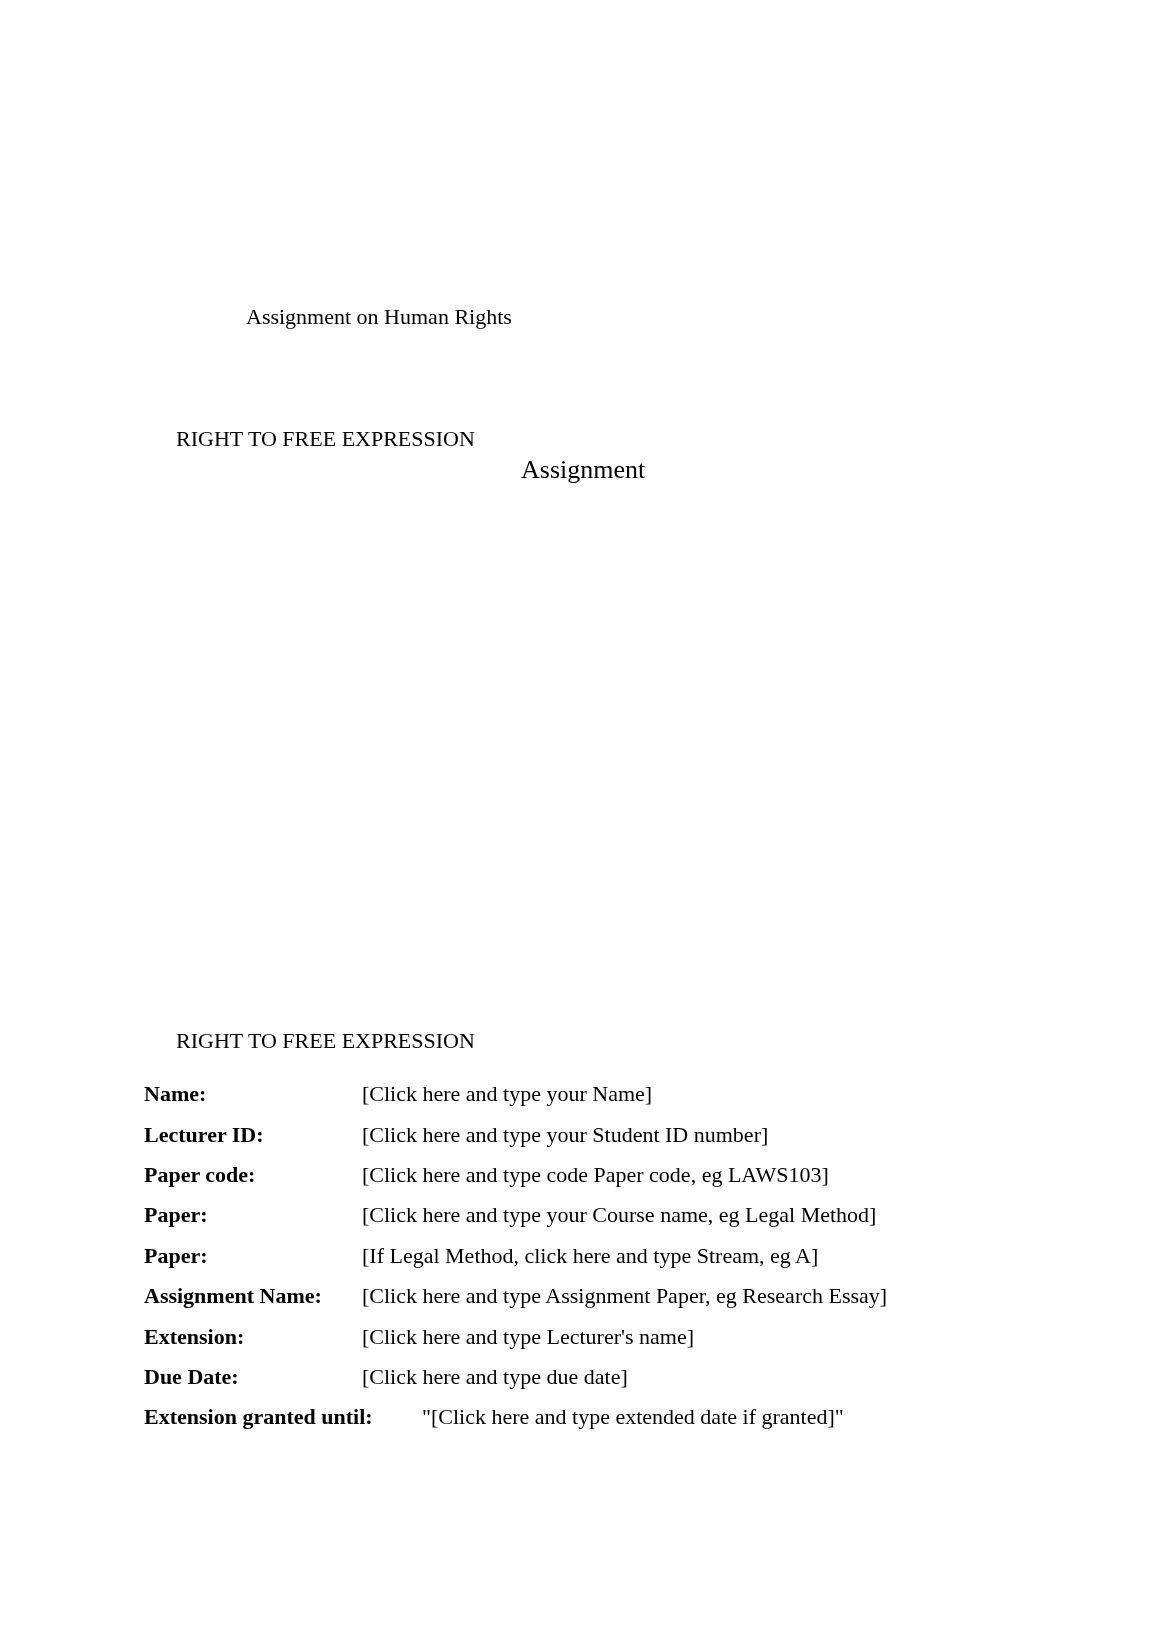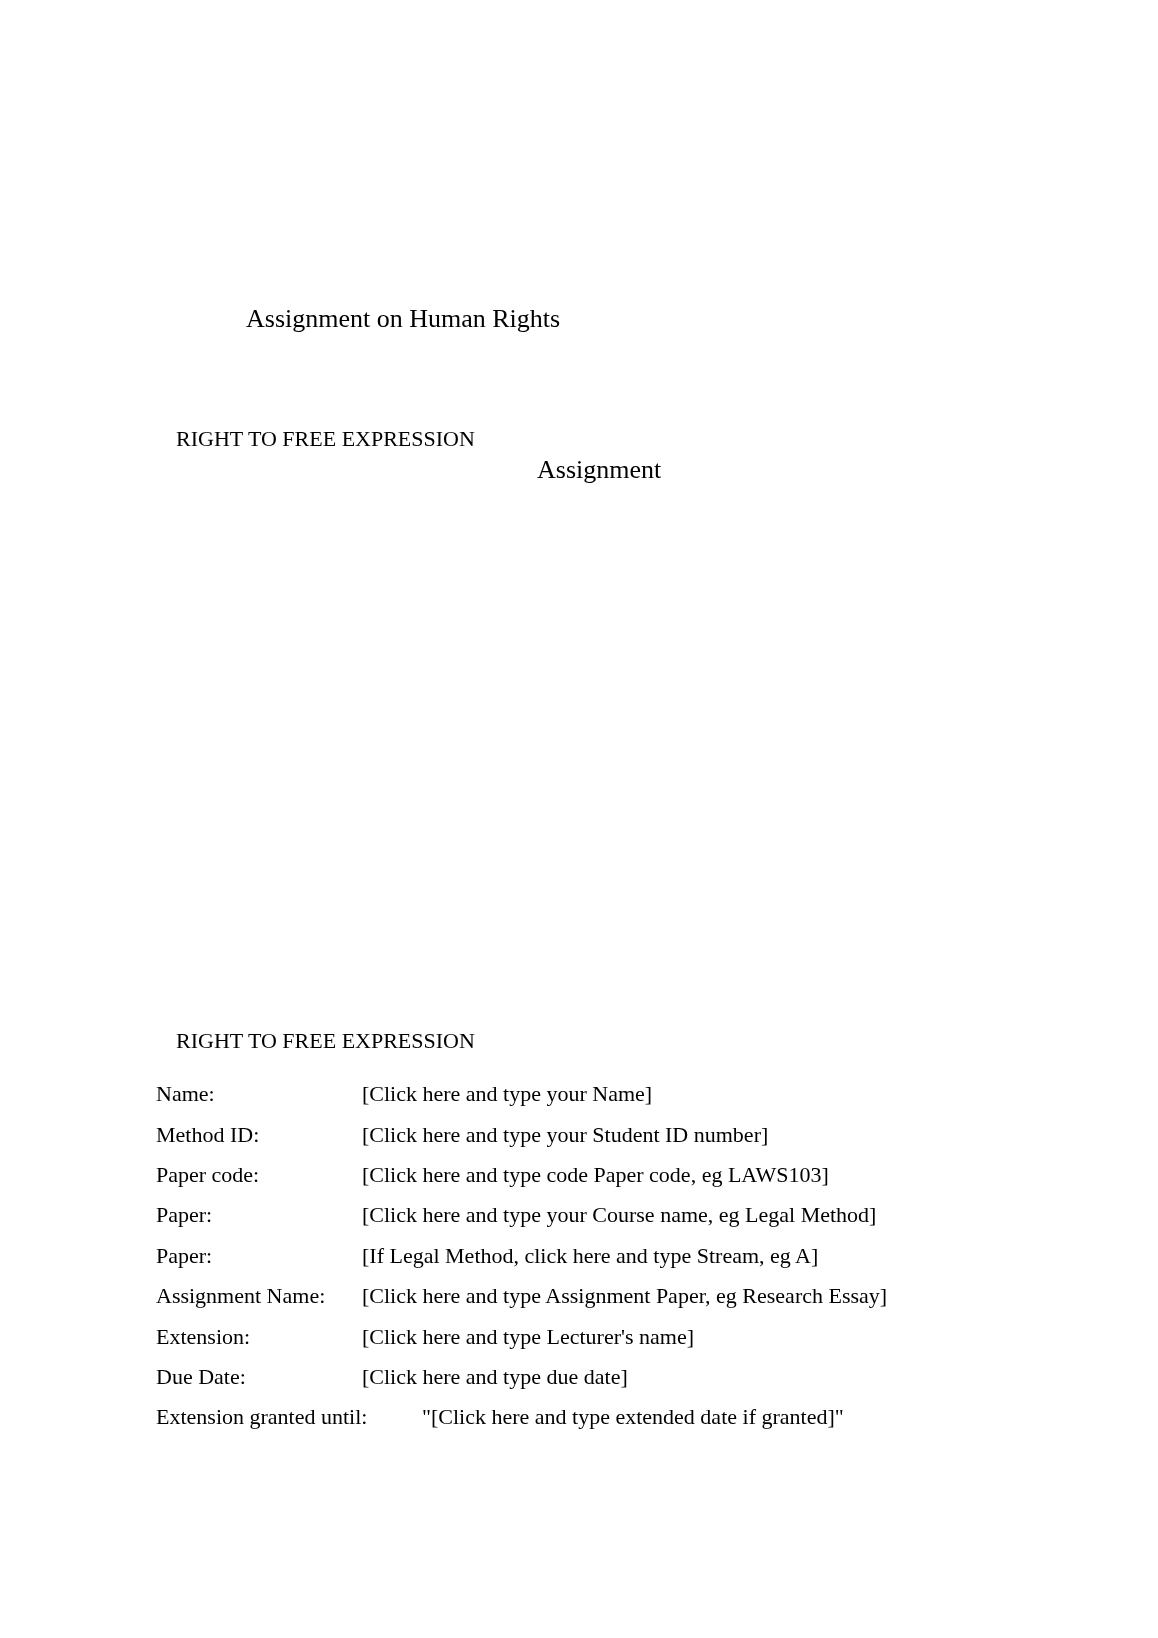--- a/index.html
+++ b/index.html
@@ -1,43 +1,43 @@
 <!DOCTYPE html>
 <html><head>
 <meta charset="utf-8">
 <style>
   html, body { margin: 0; padding: 0; background: #ffffff; }
   body { width: 1158px; height: 1638px; position: relative; overflow: hidden;
          font-family: "Liberation Serif", serif; color: #000; }
   .abs { position: absolute; white-space: nowrap; line-height: 1; }
-  .title { left: 246px; top: 306px; font-size: 26px; }
+  .title { left: 246px; top: 306px; font-size: 22px; }
   .subtitle1 { left: 176px; top: 428px; font-size: 22px; }
-  .assign { left: 521px; top: 457px; font-size: 26px; margin-left: 16px; }
+  .assign { left: 521px; top: 457px; font-size: 26px; }
   .subtitle2 { left: 176px; top: 1030px; font-size: 22px; }
   .row { position: absolute; left: 140px; font-size: 22px; line-height: 1; white-space: nowrap; }
-  .row .lbl { position: absolute; left: 16px; }
+  .row .lbl { position: absolute; left: 4px; font-weight: bold; }
   .row .val { position: absolute; left: 222px; }
   .row.ext .val { left: 282px; }
 </style>
 </head>
 <body>
 
 <div>
   <div class="abs title">Assignment on Human Rights</div>
   <div class="abs subtitle1">RIGHT TO FREE EXPRESSION</div>
   <div class="abs assign">Assignment</div>
   <div class="abs subtitle2">RIGHT TO FREE EXPRESSION</div>
 
   <div>
     <div class="row" style="top:1083px">
       <span class="lbl">Name:</span>
       <span class="val">[Click here and type your Name]</span>
     </div>
     <div class="row" style="top:1124px">
-      <span class="lbl">Method ID:</span>
+      <span class="lbl">Lecturer ID:</span>
       <span class="val">[Click here and type your Student ID number]</span>
     </div>
     <div class="row" style="top:1164px">
       <span class="lbl">Paper code:</span>
       <span class="val">[Click here and type code Paper code, eg LAWS103]</span>
     </div>
     <div class="row" style="top:1204px">
       <span class="lbl">Paper:</span>
       <span class="val">[Click here and type your Course name, eg Legal Method]</span>
     </div>

